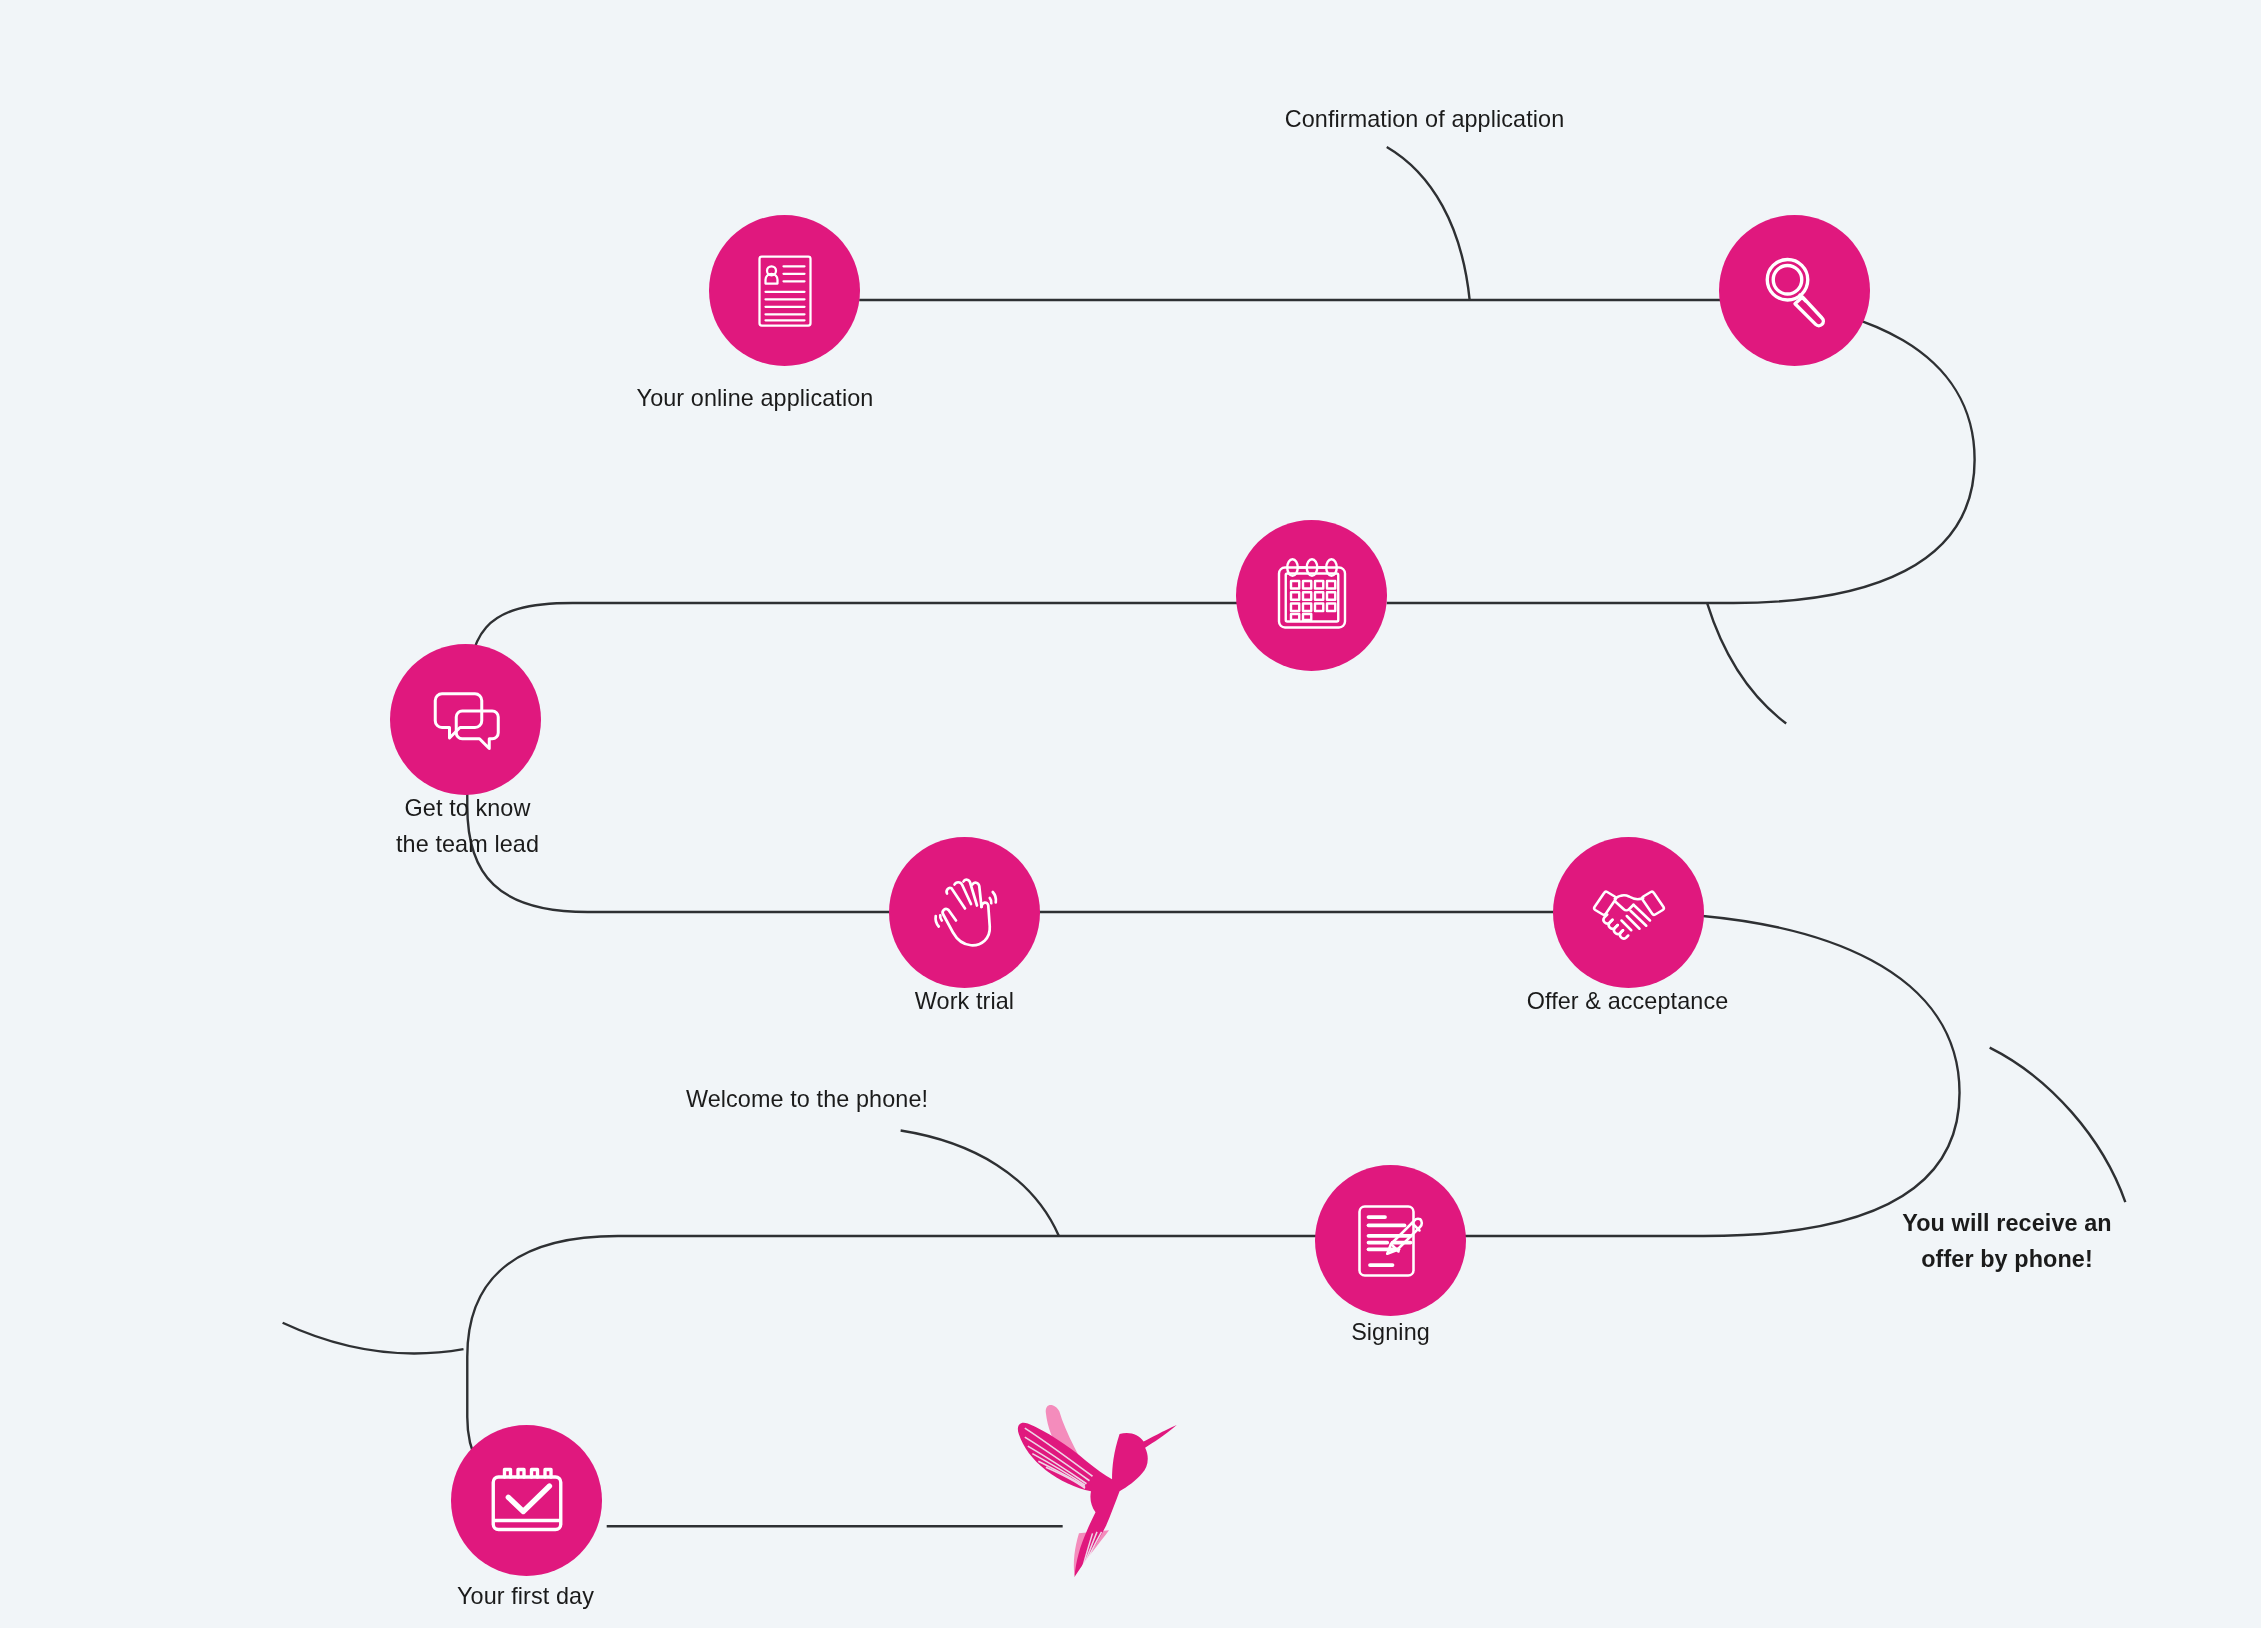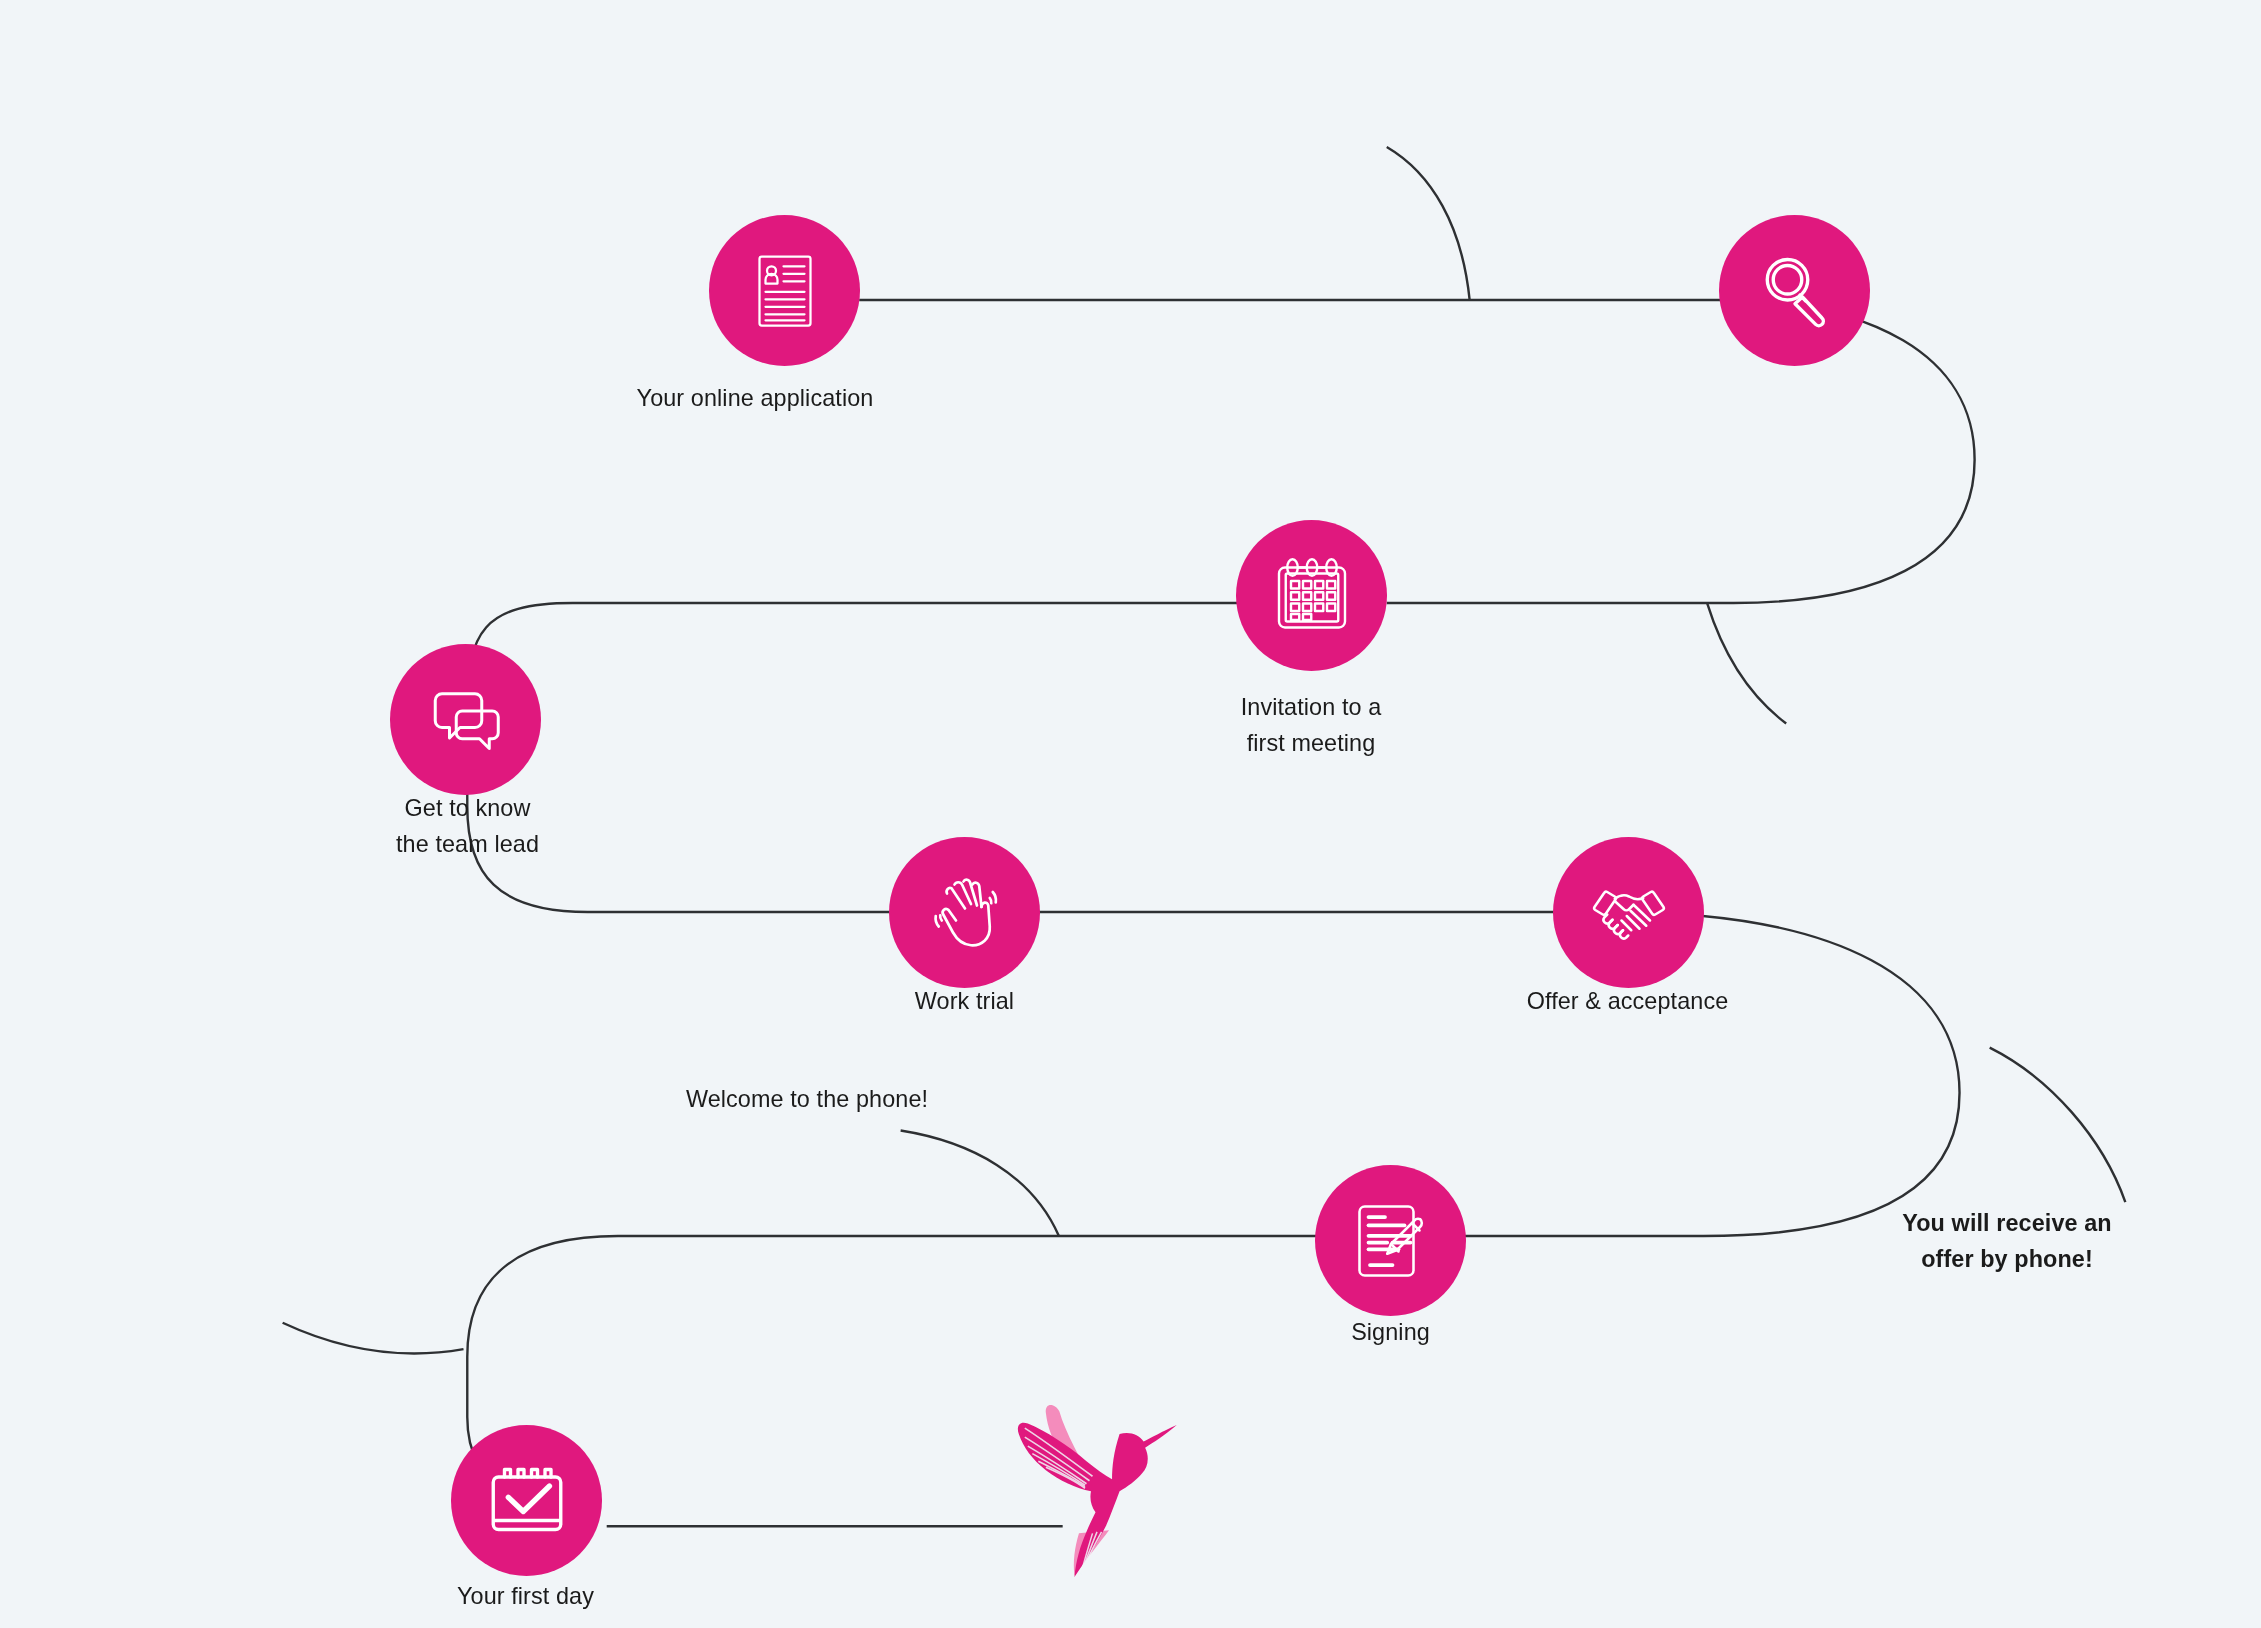--- a/index.html
+++ b/index.html
@@ -134,22 +134,20 @@
           <rect x="80" y="55" width="11" height="10"></rect>
         <rect x="32" y="70" width="11" height="10"></rect>
           <rect x="48" y="70" width="11" height="10"></rect>
         <rect x="64" y="70" width="11" height="10"></rect>
           <rect x="80" y="70" width="11" height="10"></rect>
         <rect x="32" y="84" width="11" height="8"></rect>
           <rect x="48" y="84" width="11" height="8"></rect>
       </g>
     </svg>
   </div>
-  <div class="node-label" style="left:1168px;top:690px;width:286px;">Invitation to a
-first meeting</div>
 
   <div class="node" style="left:390px;top:644px;">
     <svg viewBox="0 0 120 120">
       <g fill="none" stroke="#fff" stroke-width="4" stroke-linecap="round" stroke-linejoin="round">
         <path d="M28 25 h44 a9 9 0 0 1 9 9 v27 a9 9 0 0 1 -9 9 H52 L38 84 v-14 h-10 a9 9 0 0 1 -9 -9 V34 a9 9 0 0 1 9 -9 z"></path>
         <path d="M95 48 a8 8 0 0 1 8 8 v21 a8 8 0 0 1 -8 8 h-4 v13 l-13 -13 H55 a8 8 0 0 1 -8 -8 V56 a8 8 0 0 1 8 -8 z"></path>
       </g>
     </svg>
   </div>
   <div class="node-label" style="left:317px;top:791px;width:301px;">Get to know
@@ -213,20 +211,21 @@
       <g fill="none" stroke="#fff" stroke-width="4.5" stroke-linecap="round" stroke-linejoin="round">
         <path d="M22 28 h76 a7 7 0 0 1 7 7 v56 a7 7 0 0 1 -7 7 H22 a7 7 0 0 1 -7 -7 V35 a7 7 0 0 1 7 -7 z"></path>
         <path d="M16 86 h88"></path>
         <path d="M30 28 v-10 h8 v10 M48 28 v-10 h8 v10 M66 28 v-10 h8 v10 M84 28 v-10 h8 v10"></path>
         <path d="M35 55 L55 74 L90 40" stroke-width="7"></path>
       </g>
     </svg>
   </div>
   <div class="node-label" style="left:375px;top:1579px;width:301px;">Your first day</div>
 
+  <div class="ann" style="left:1191px;top:102px;width:467px;">Confirmation of application</div>
 
 
   <div class="ann" style="left:1864px;top:1206px;width:286px;font-weight:bold;">You will receive an
 offer by phone!</div>
 
   <div class="ann" style="left:626px;top:1082px;width:362px;">Welcome to the phone!</div>
 
 
   <div class="bird" style="left:1002px;top:1398px;">
     <svg width="181" height="188" viewBox="0 0 240 250">

